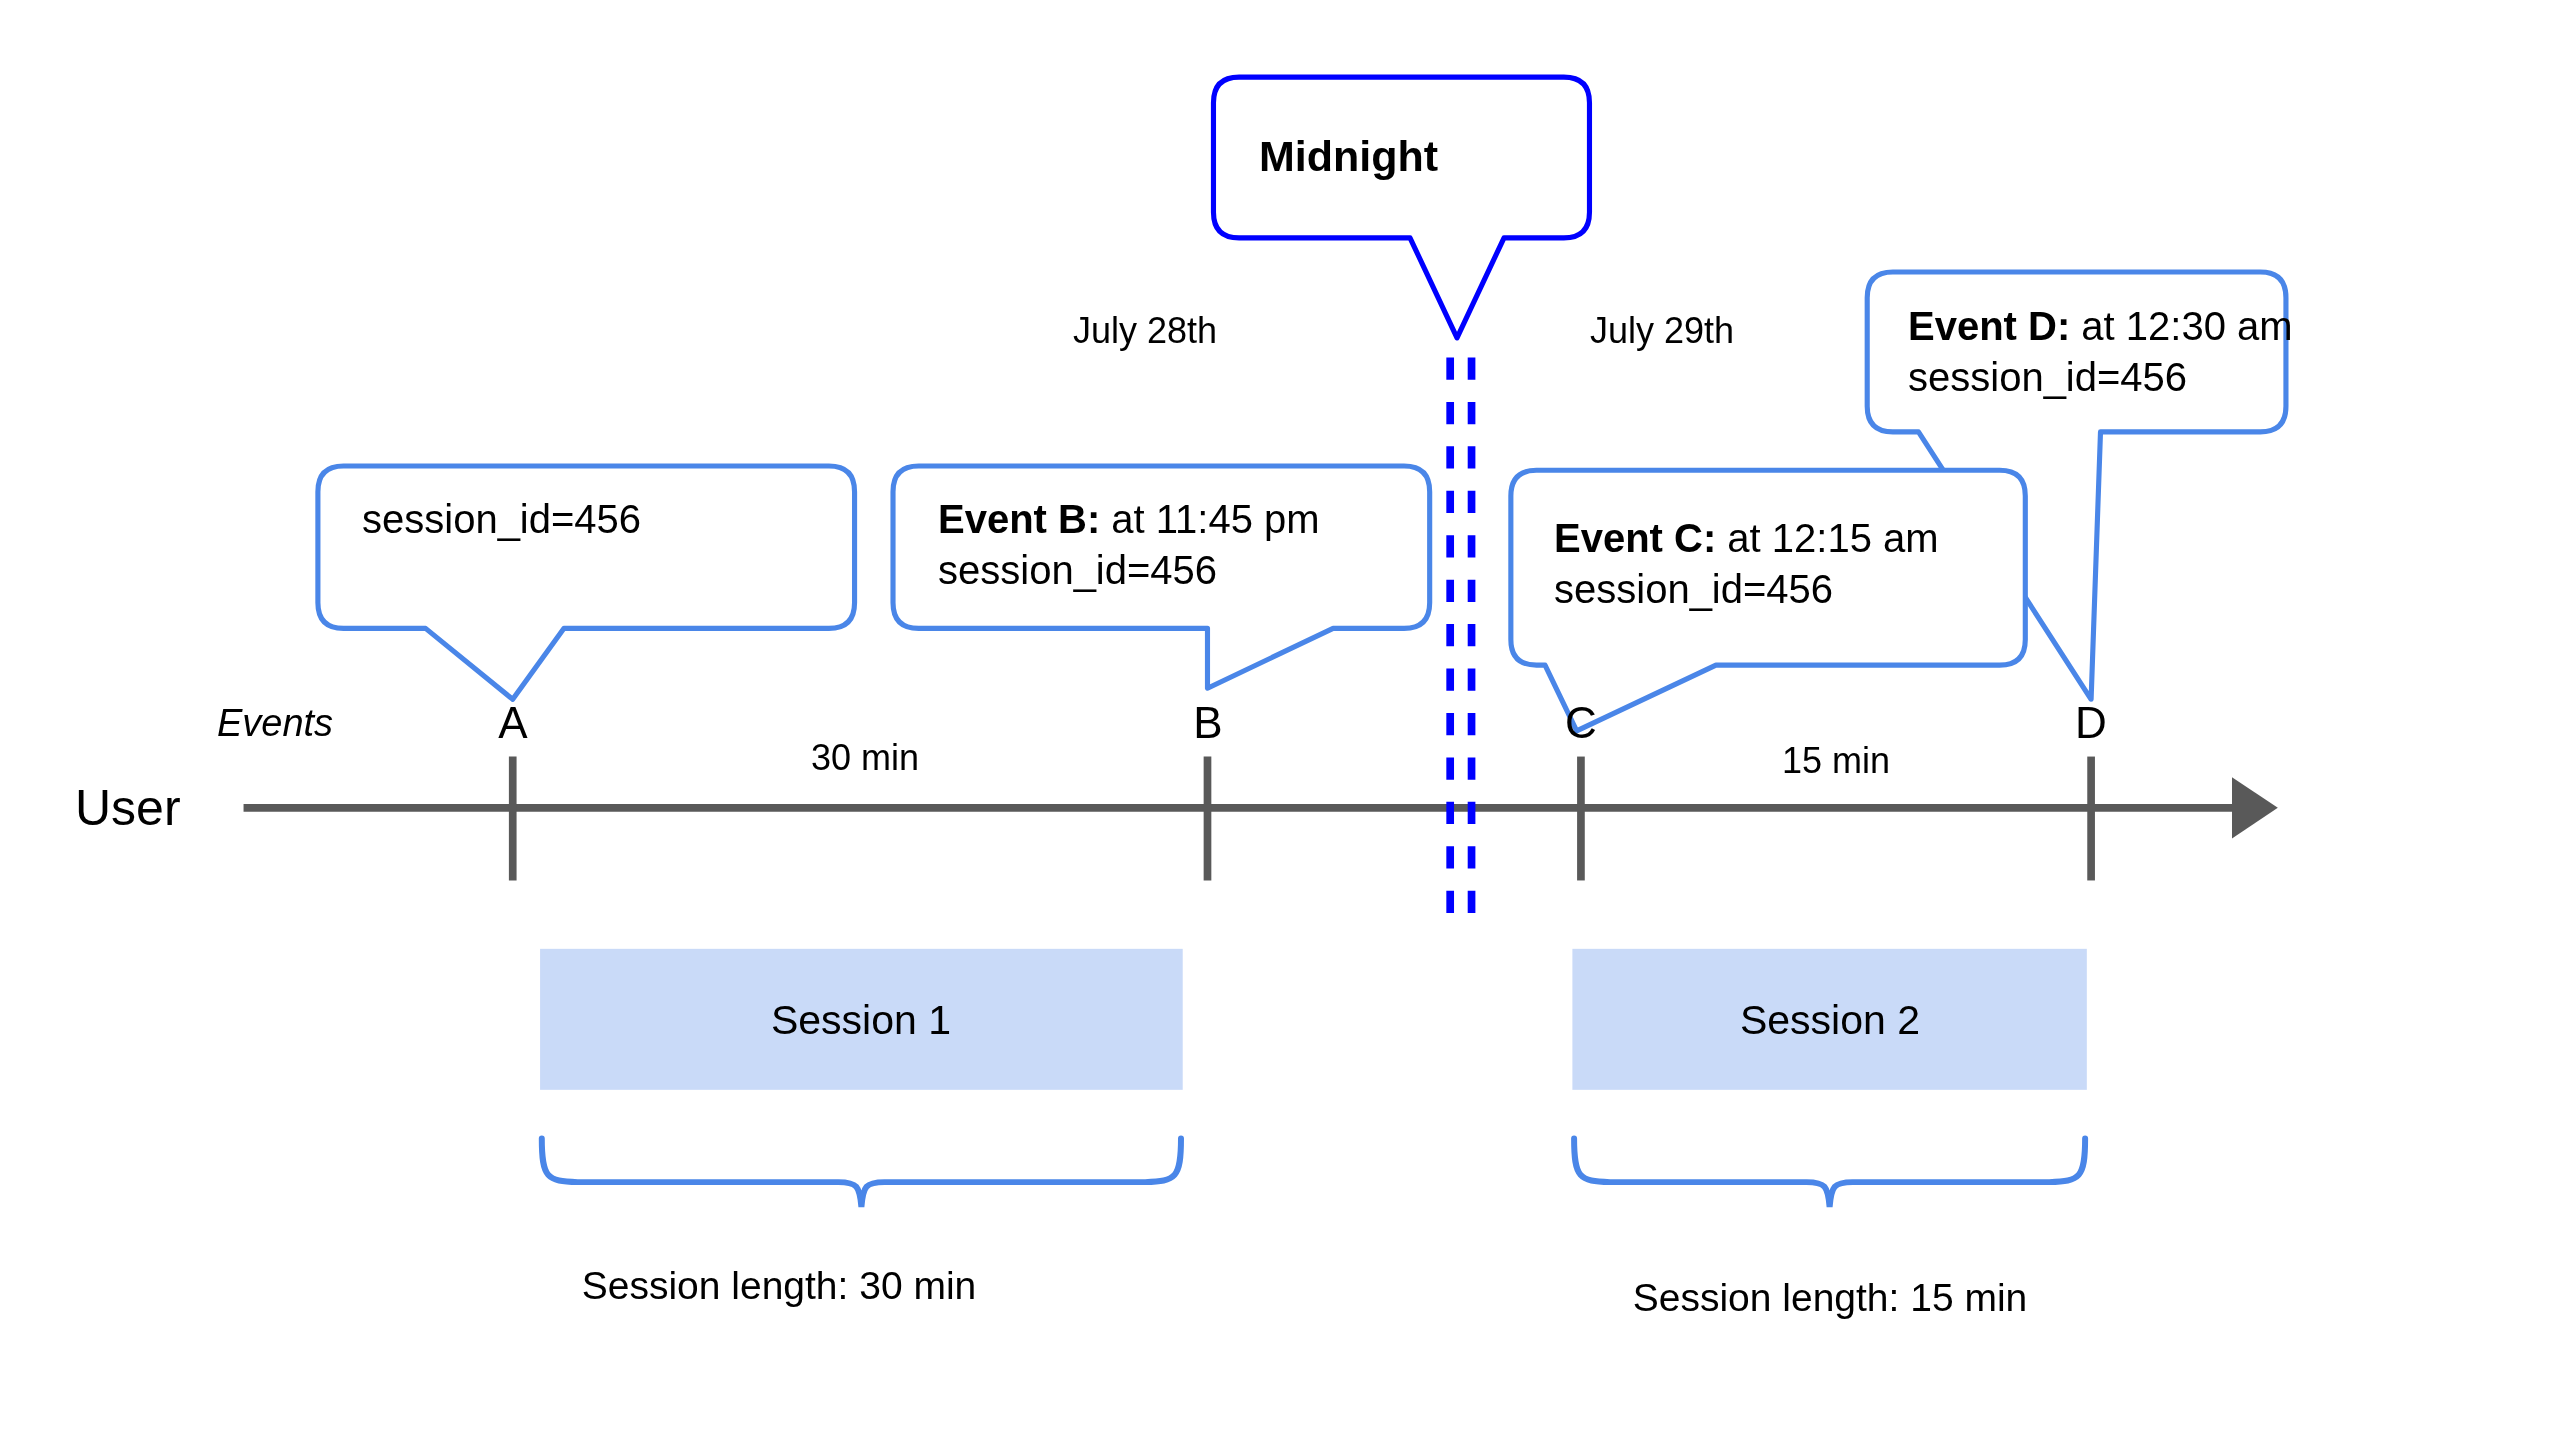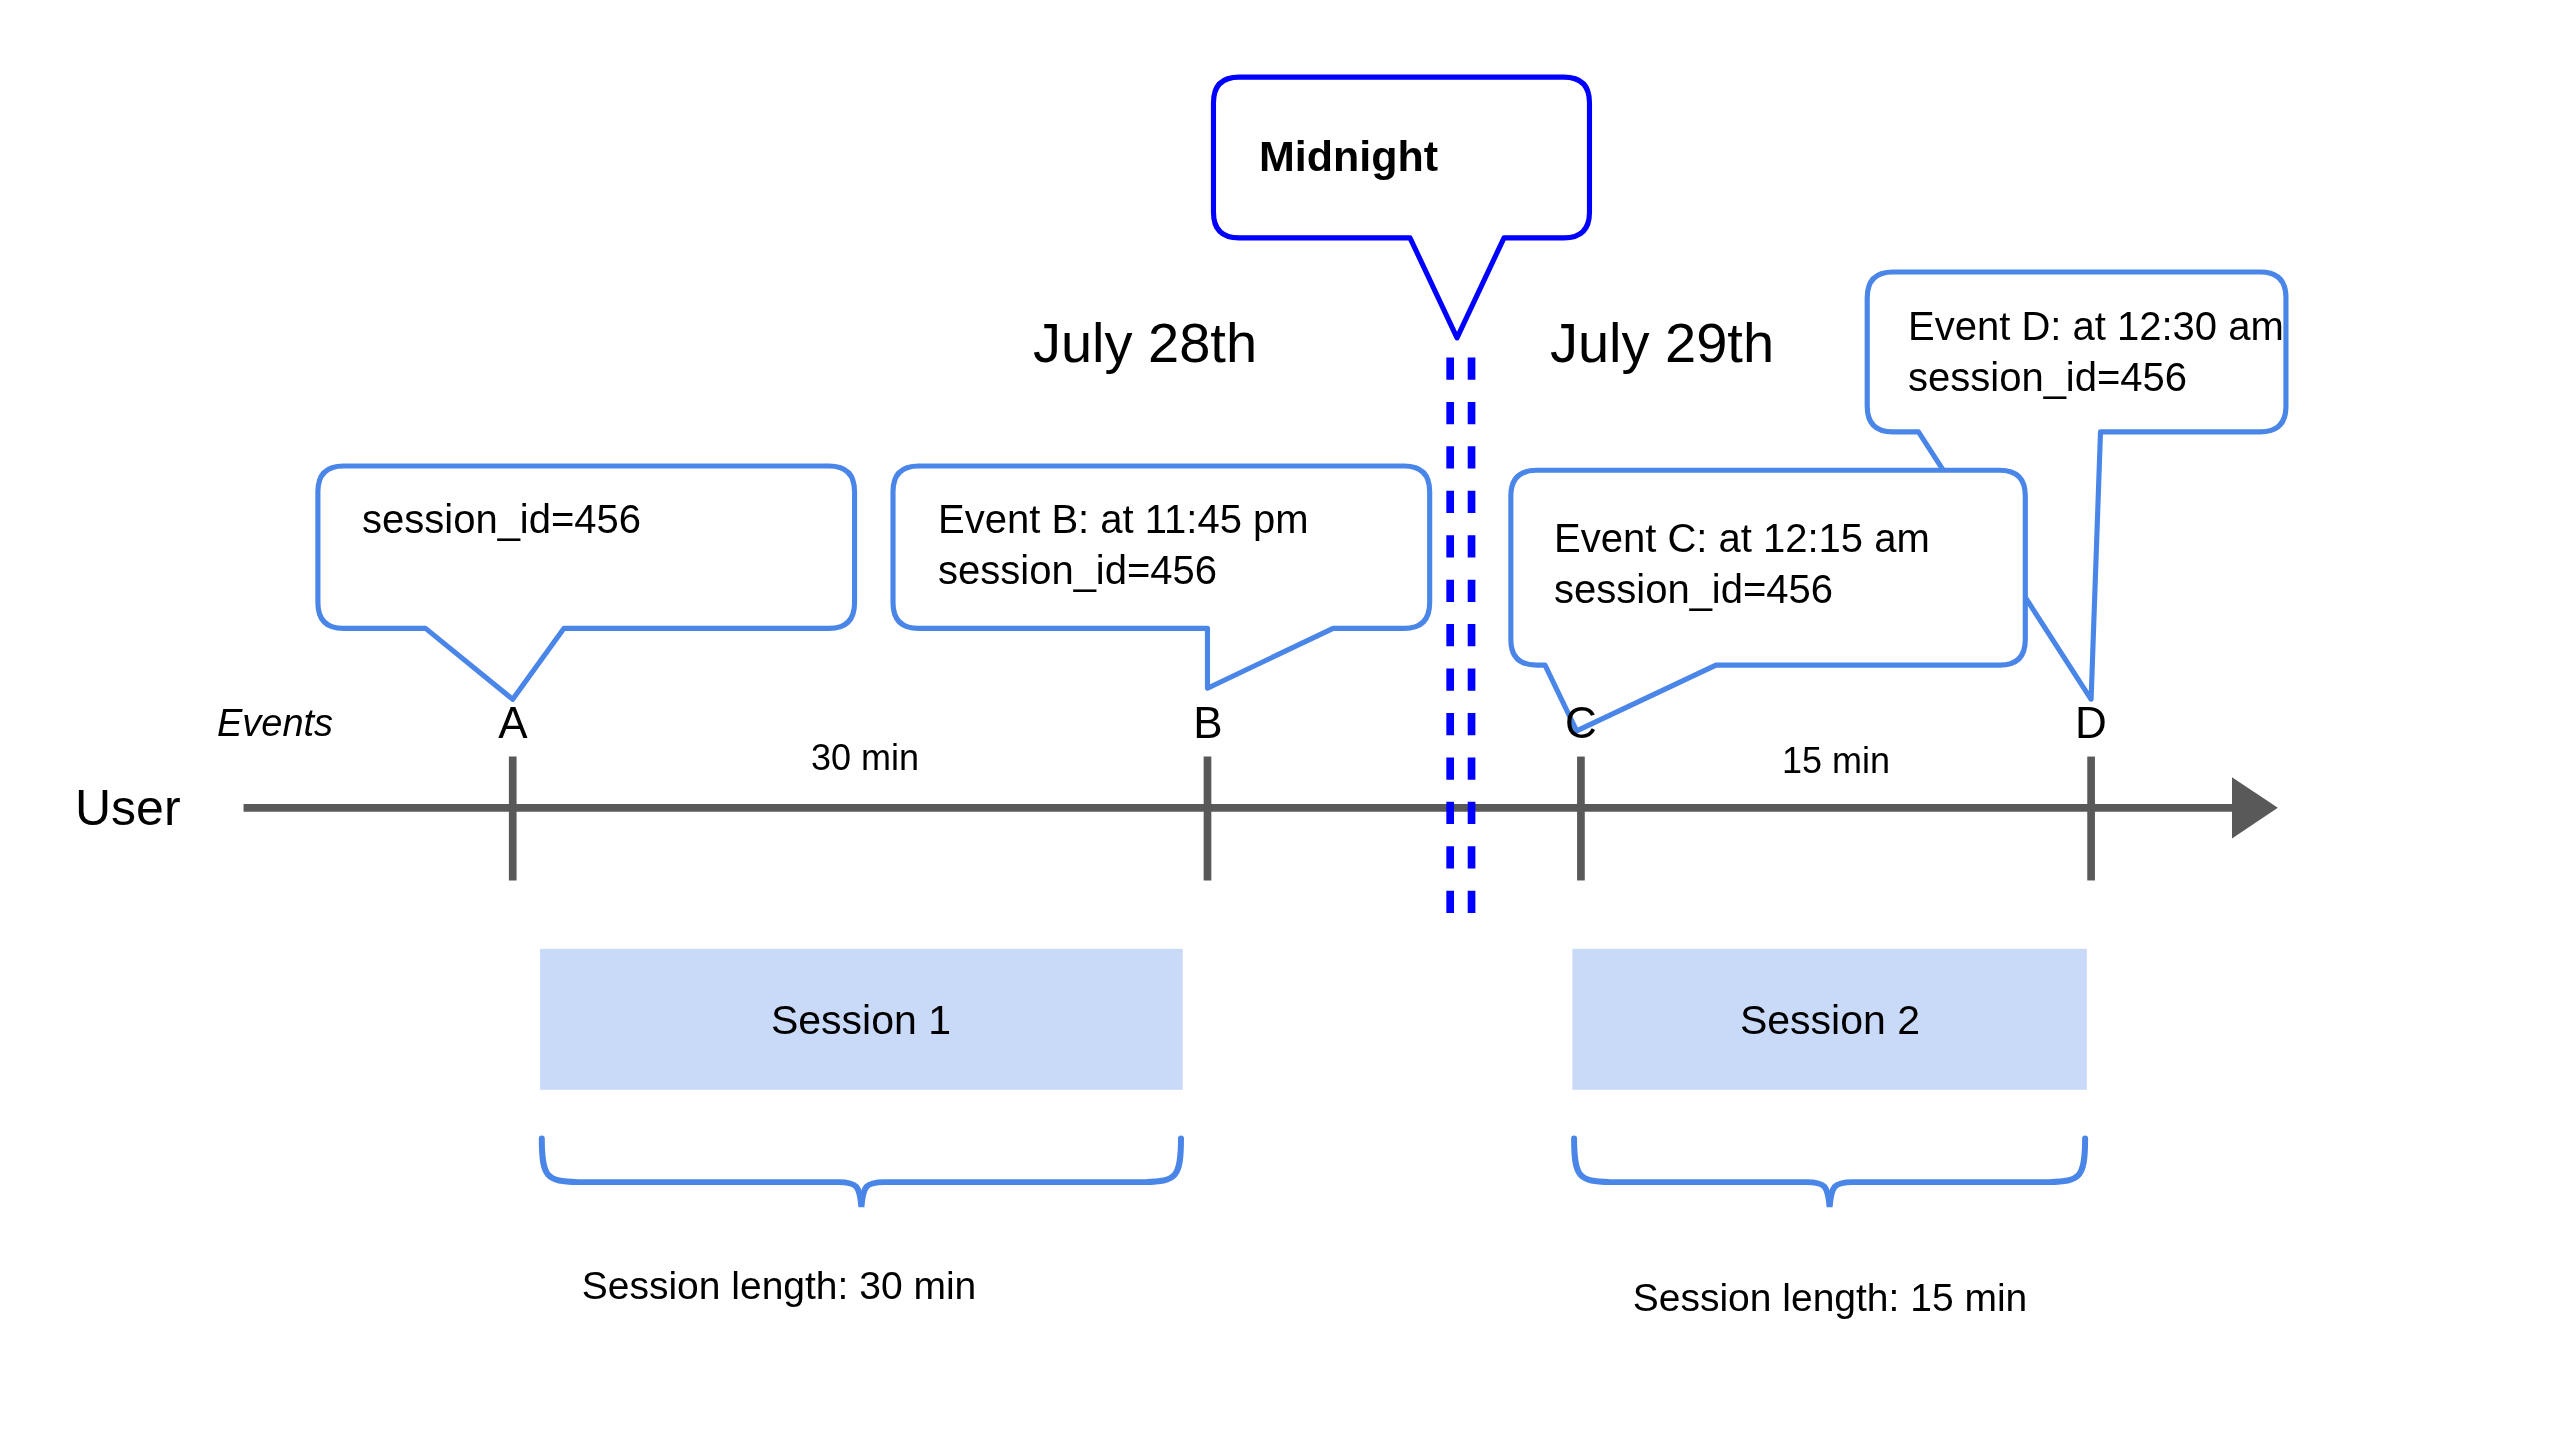--- a/index.html
+++ b/index.html
@@ -3,29 +3,29 @@
 <meta charset="utf-8">
 <style>
   html,body{margin:0;padding:0;background:#ffffff;}
   body{width:2550px;height:1455px;position:relative;overflow:hidden;
        font-family:"Liberation Sans","DejaVu Sans",sans-serif;color:#000;}
   #stage{position:absolute;inset:0;width:2014px;height:1455px;}
   svg#canvas{position:absolute;left:0;top:0;width:2550px;height:1455px;}
   .txt{position:absolute;white-space:nowrap;line-height:1.18;}
   .ctr{transform:translateX(-50%);}
   .callout-text{position:absolute;white-space:nowrap;font-size:40px;line-height:1.28;color:#000;}
-  .callout-text b{font-weight:normal;}
+  .callout-text b{font-weight:bold;}
   .midnight-text{position:absolute;font-size:43px;font-weight:bold;white-space:nowrap;}
   .axis-name{font-size:50px;}
   .events-name{font-size:38px;}
   .marker-lbl{font-size:44px;}
   .gap-lbl{font-size:36px;}
   .session-lbl{font-size:41px;}
   .sesslen-lbl{font-size:39px;}
-  .date-lbl{font-size:56px;text-align:right;}
+  .date-lbl{font-size:36px;text-align:right;}
 </style>
 </head>
 <body>
 
 <div id="stage">
 
   <svg id="canvas" viewBox="0 0 2984 1702">
     <defs>
       <marker id="arrowhead" markerWidth="10" markerHeight="10" refX="1.5" refY="4" orient="auto">
         <path d="M0,0 L6,4 L0,8 z" fill="#595959"></path>

